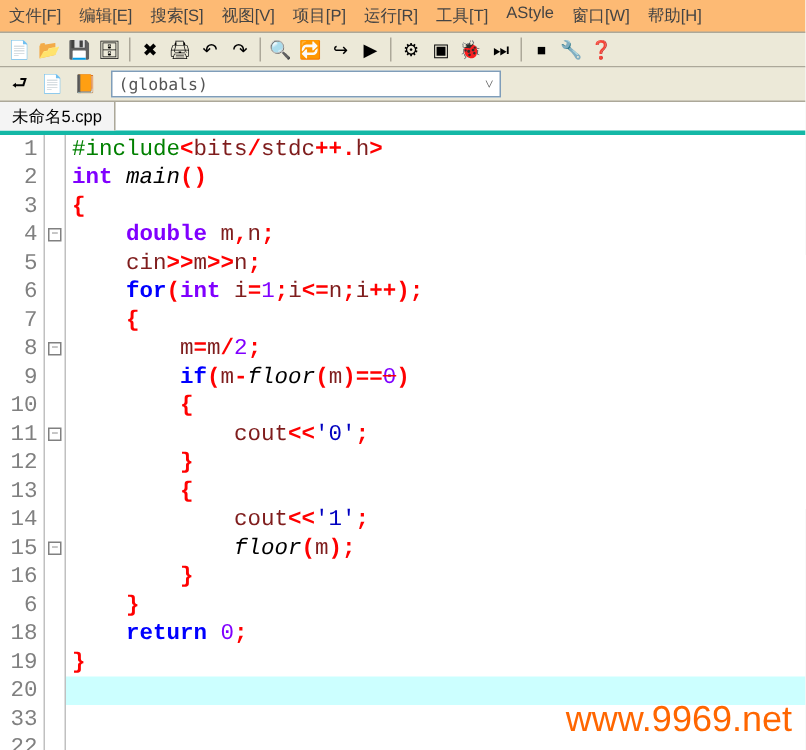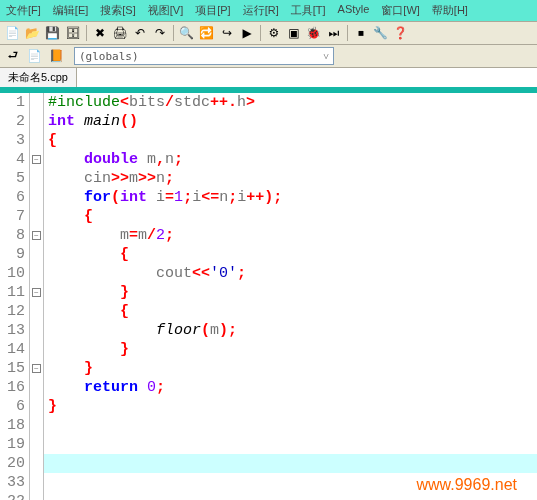--- a/index.html
+++ b/index.html
@@ -7,21 +7,21 @@
     font-family: "Microsoft YaHei", Arial, sans-serif;
     font-size: 12px;
     background: #f0f0f0;
     width: 537px;
     height: 500px;
     overflow: hidden;
     position: relative;
   }
   .menubar {
     display: flex;
-    background: #5eead4;
+    background: #fdba74;
     border-bottom: 1px solid #aca899;
     padding: 1px 0;
     font-size: 11px;
     color: #444;
   }
   .menubar span { padding: 2px 6px; white-space: nowrap; }
   .toolbar {
     display: flex;
     align-items: center;
     background: #ece9d8;
@@ -60,21 +60,21 @@
     display: flex;
     align-items: center;
     justify-content: space-between;
     width: 260px;
     padding: 0 4px;
     color: #555;
   }
   .globals-dd .chev { color: #555; font-size: 10px; }
   .tabbar {
     background: #fff;
-    border-bottom: 6px solid #14b8a6;
+    border-bottom: 3px solid #14b8a6;
     display: flex;
   }
   .tab {
     padding: 2px 8px;
     font-size: 11px;
     background: #f4f4f4;
     border-right: 1px solid #aca899;
   }
   .editor {
     display: flex;
@@ -114,35 +114,35 @@
     position: relative;
   }
   .code-line { height: 19px; white-space: pre; }
   .kw { color: #0000ff; font-weight: bold; }
   .pp { color: #008000; }
   .type { color: #8000ff; font-weight: bold; }
   .num-lit { color: #8000ff; }
   .char-lit { color: #0000c0; }
   .op { color: #ff0000; font-weight: bold; }
   .fn { color: #000; font-style: italic; }
-  .id { color: #737373; }
+  .id { color: #7f1d1d; }
   .hl-line {
     position: absolute;
     left: 0; right: 0;
     height: 19px;
     background: #ccffff;
     z-index: 0;
   }
   .code-line { position: relative; z-index: 1; }
   .watermark {
     position: absolute;
     bottom: 6px;
-    right: 20px;
+    right: 9px;
     color: #ff6600;
-    font-size: 16px;
+    font-size: 24px;
     font-family: Arial, sans-serif;
     z-index: 10;
   }
   .strike { text-decoration: line-through; text-decoration-color: #ff0000; }
 </style>
 </head>
 <body>
 
 <div class="menubar" id="menubar">
     <span>文件[F]</span>
@@ -233,24 +233,26 @@
     </div>
   <div class="code" id="code-area">
       <div class="code-line"><span class="pp">#include</span><span class="op">&lt;</span><span class="id">bits</span><span class="op">/</span><span class="id">stdc</span><span class="op">++.</span><span class="id">h</span><span class="op">&gt;</span></div>
       <div class="code-line"><span class="type">int</span> <span class="fn">main</span><span class="op">()</span></div>
       <div class="code-line"><span class="op">{</span></div>
       <div class="code-line">    <span class="type">double</span> <span class="id">m</span><span class="op">,</span><span class="id">n</span><span class="op">;</span></div>
       <div class="code-line">    <span class="id">cin</span><span class="op">&gt;&gt;</span><span class="id">m</span><span class="op">&gt;&gt;</span><span class="id">n</span><span class="op">;</span></div>
       <div class="code-line">    <span class="kw">for</span><span class="op">(</span><span class="type">int</span> <span class="id">i</span><span class="op">=</span><span class="num-lit">1</span><span class="op">;</span><span class="id">i</span><span class="op">&lt;=</span><span class="id">n</span><span class="op">;</span><span class="id">i</span><span class="op">++);</span></div>
       <div class="code-line">    <span class="op">{</span></div>
       <div class="code-line">        <span class="id">m</span><span class="op">=</span><span class="id">m</span><span class="op">/</span><span class="num-lit">2</span><span class="op">;</span></div>
+      <div class="code-line">        <span class="kw">if</span><span class="op">(</span><span class="id">m</span><span class="op">-</span><span class="fn">floor</span><span class="op">(</span><span class="id">m</span><span class="op">)==</span><span class="num-lit strike">0</span><span class="op">)</span></div>
       <div class="code-line">        <span class="op">{</span></div>
       <div class="code-line">            <span class="id">cout</span><span class="op">&lt;&lt;</span><span class="char-lit">'0'</span><span class="op">;</span></div>
       <div class="code-line">        <span class="op">}</span></div>
       <div class="code-line">        <span class="op">{</span></div>
+      <div class="code-line">            <span class="id">cout</span><span class="op">&lt;&lt;</span><span class="char-lit">'1'</span><span class="op">;</span></div>
       <div class="code-line">            <span class="fn">floor</span><span class="op">(</span><span class="id">m</span><span class="op">);</span></div>
       <div class="code-line">        <span class="op">}</span></div>
       <div class="hl-line" style="top: 361px;"></div>
       <div class="code-line">    <span class="op">}</span></div>
       <div class="code-line">    <span class="kw">return</span> <span class="num-lit">0</span><span class="op">;</span></div>
       <div class="code-line"><span class="op">}</span></div>
     </div>
 </div>
 
 <div class="watermark">www.9969.net</div>

